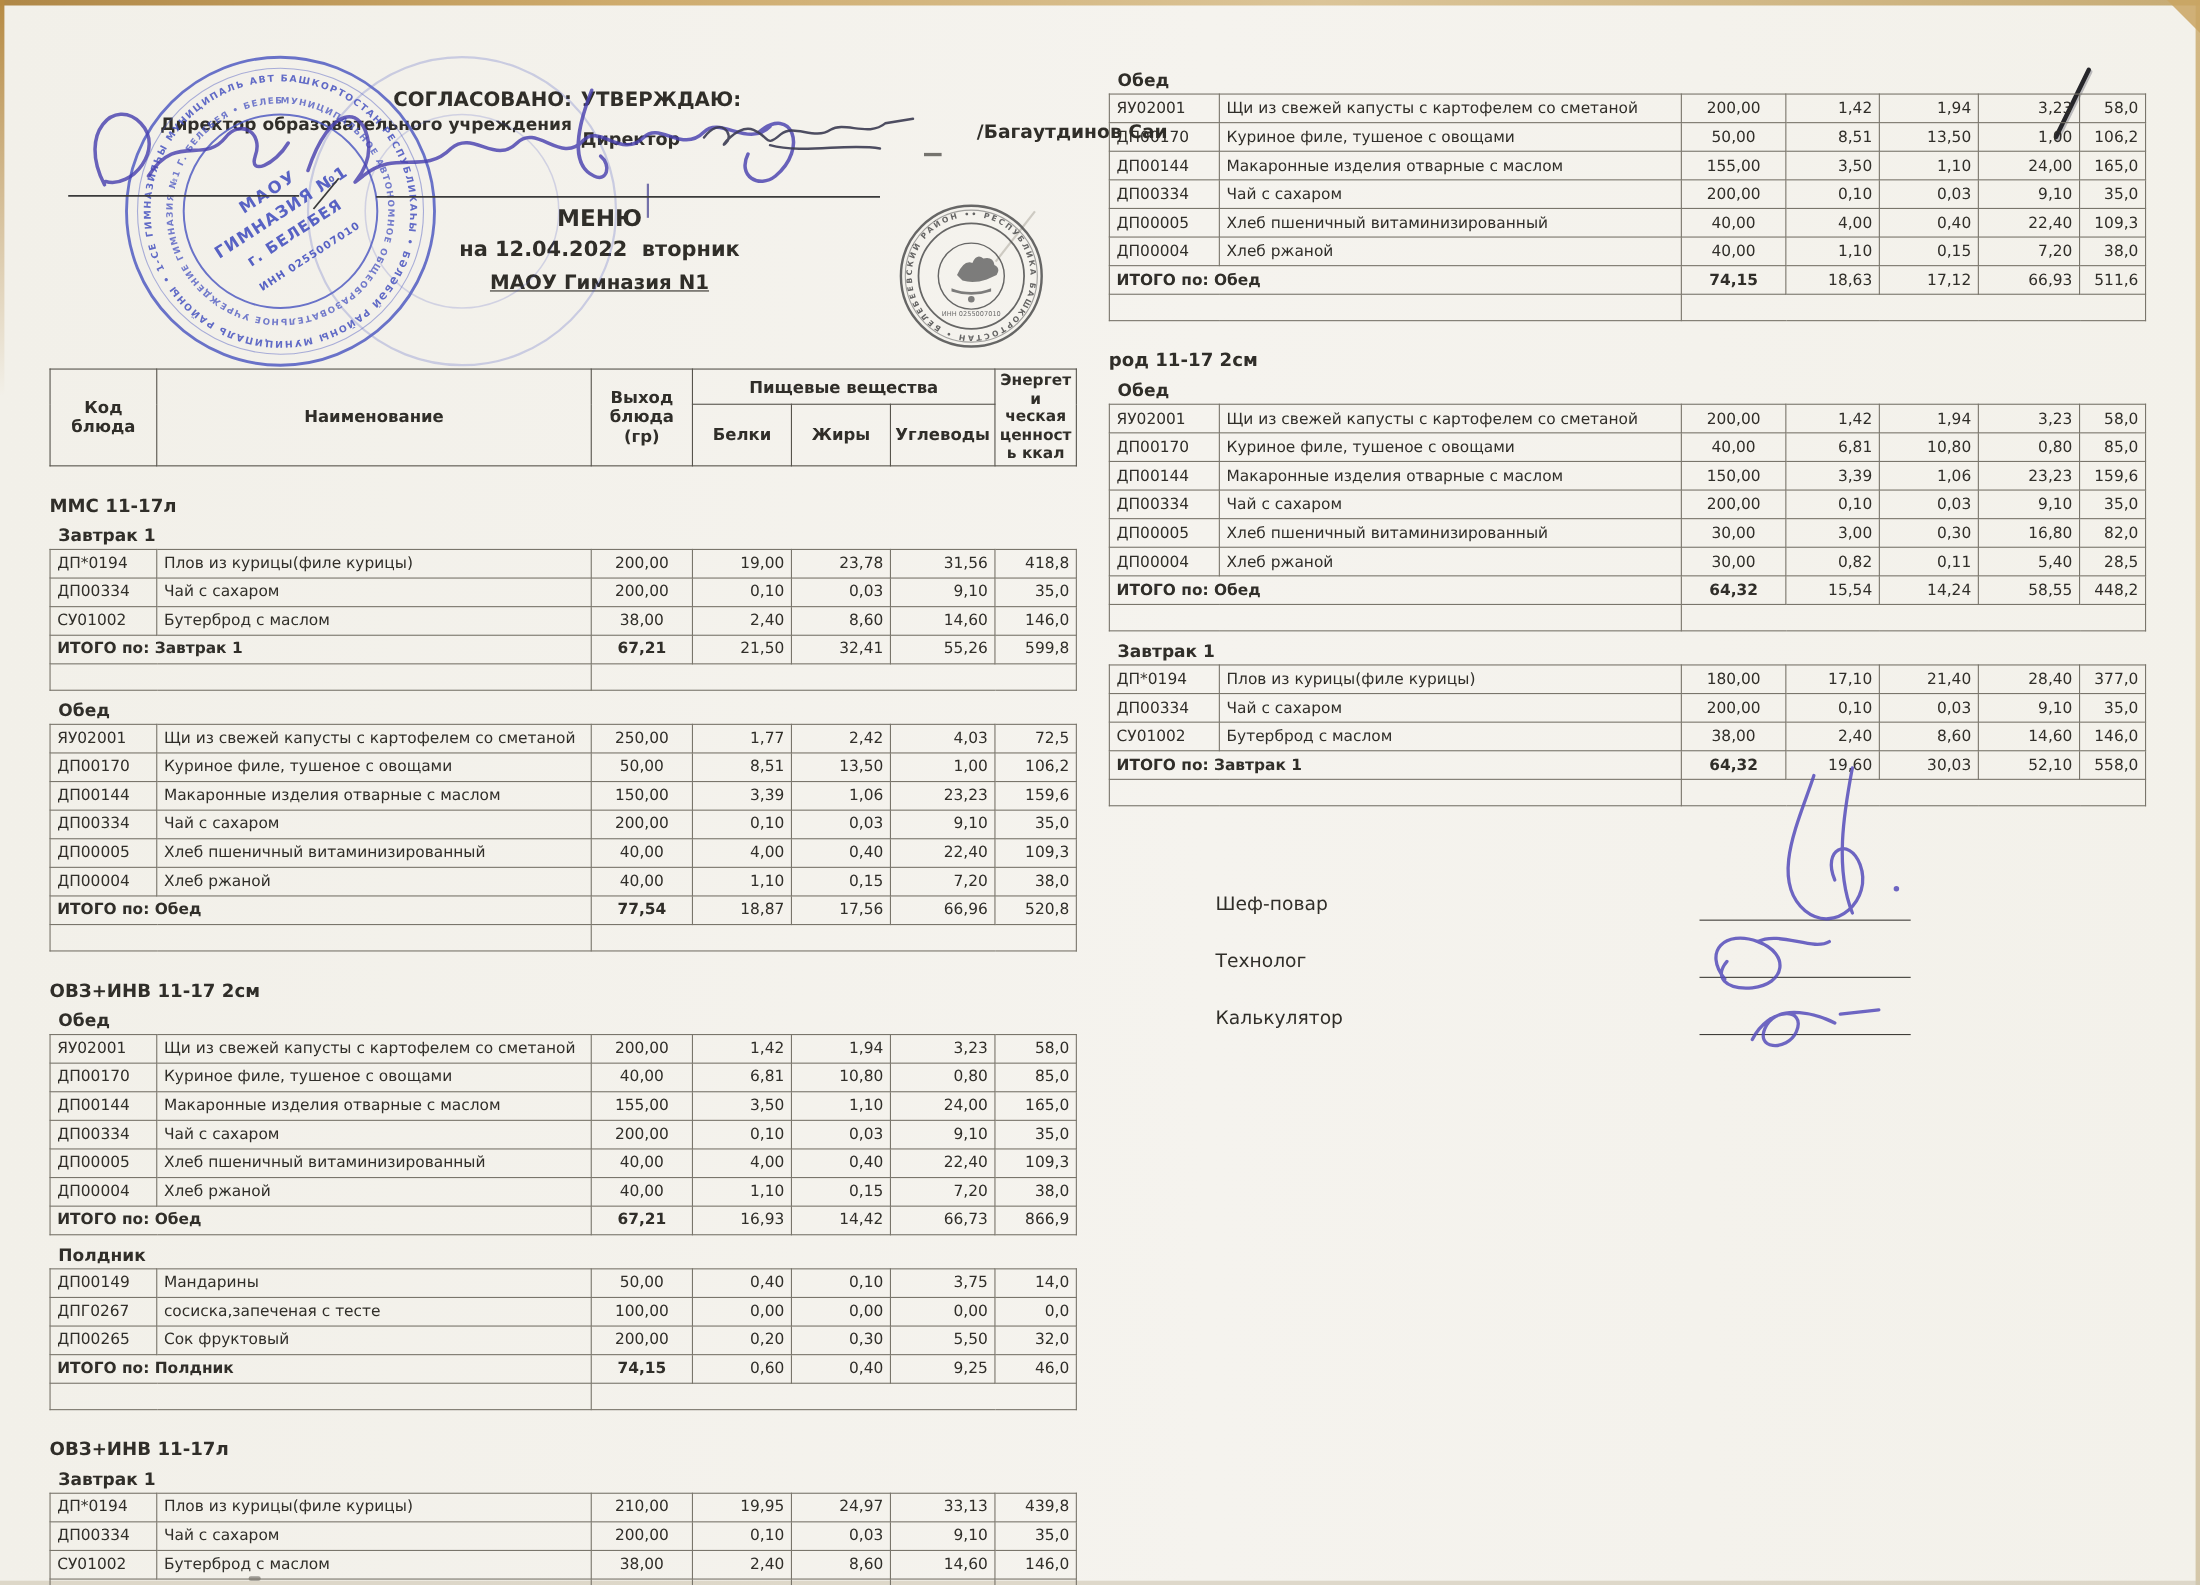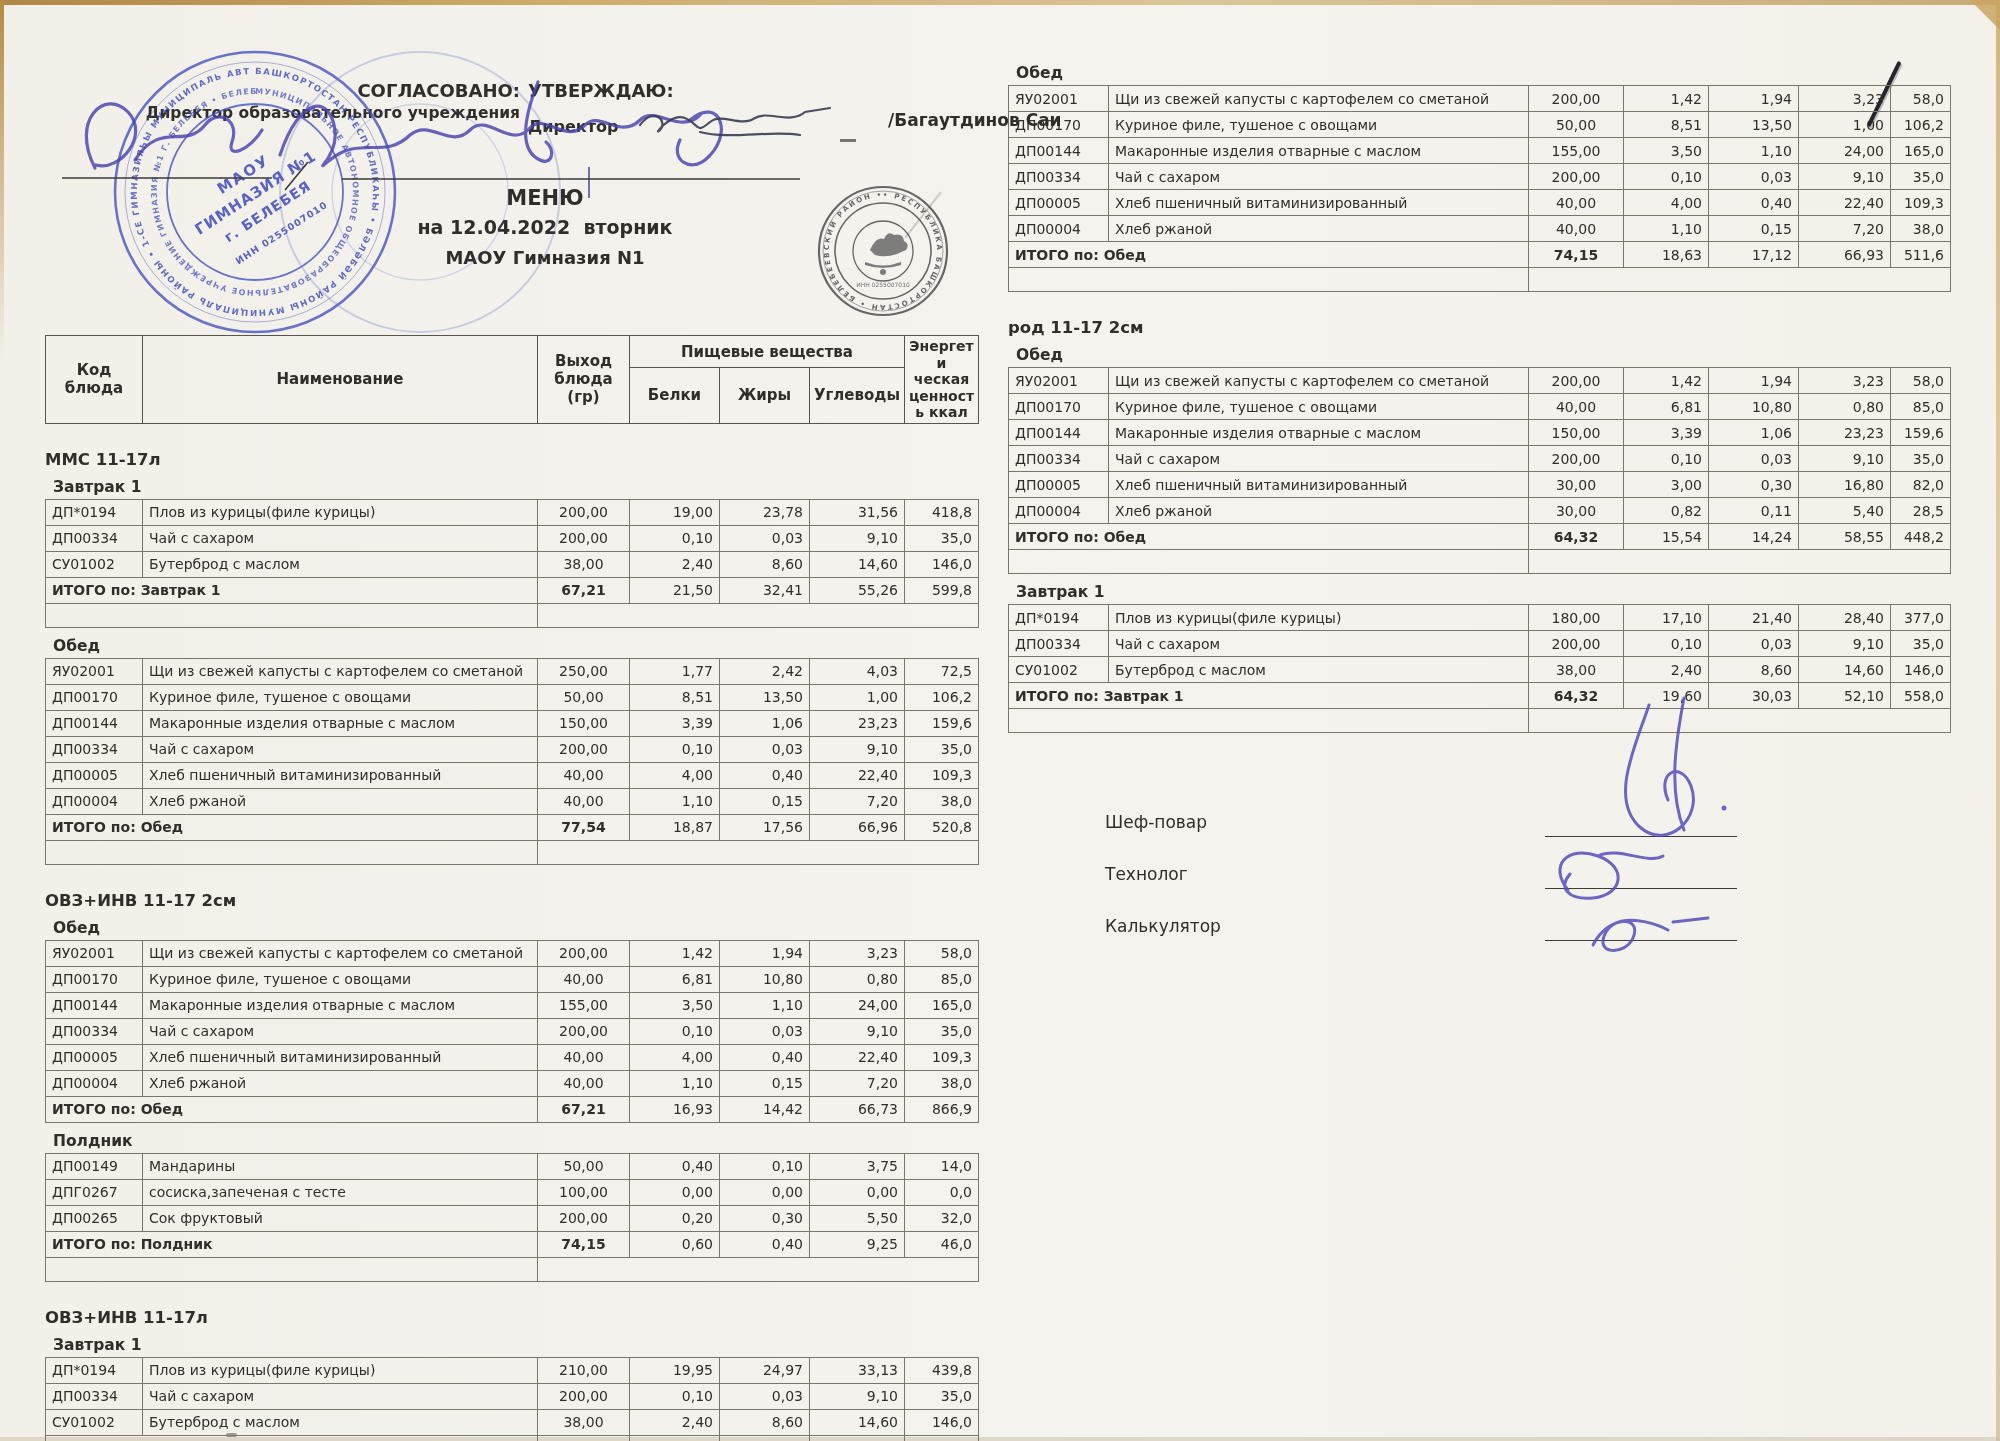--- a/index.html
+++ b/index.html
@@ -30,21 +30,21 @@
   .approve-left{position:absolute;left:70px;top:80px;width:450px;text-align:right;}
   .approve-left .l1{font-size:18px;font-weight:bold;}
   .approve-left .l2{font-size:15.5px;font-weight:bold;margin-top:3px;}
   .approve-right{position:absolute;left:528px;top:80px;width:300px;}
   .approve-right .l1{font-size:18px;font-weight:bold;}
   .approve-right .l2{font-size:16px;font-weight:bold;margin-top:16px;}
   .director-name{position:absolute;left:888px;top:110px;font-size:17px;font-weight:bold;white-space:nowrap;text-align:right;}
   .menu-title{position:absolute;left:310px;top:184px;width:470px;text-align:center;}
   .menu-title .t1{font-size:21px;font-weight:bold;line-height:28px;}
   .menu-title .t2{font-size:19px;font-weight:bold;line-height:31px;white-space:pre;}
-  .menu-title .t3{font-size:18px;font-weight:bold;line-height:30px;}
+  .menu-title .t3{font-size:18px;font-weight:bold;line-height:30px;text-decoration:underline;}
 
   
   .blue-stamp{position:absolute;left:55px;top:40px;}
   .black-stamp{position:absolute;left:810px;top:178px;}
   .header-sign{position:absolute;left:40px;top:60px;}
   .bottom-sign{position:absolute;left:1008px;top:660px;}
 
   
   .col-left{position:absolute;left:45px;top:335px;width:933px;}
   .col-right{position:absolute;left:1008px;top:55px;width:942px;}

